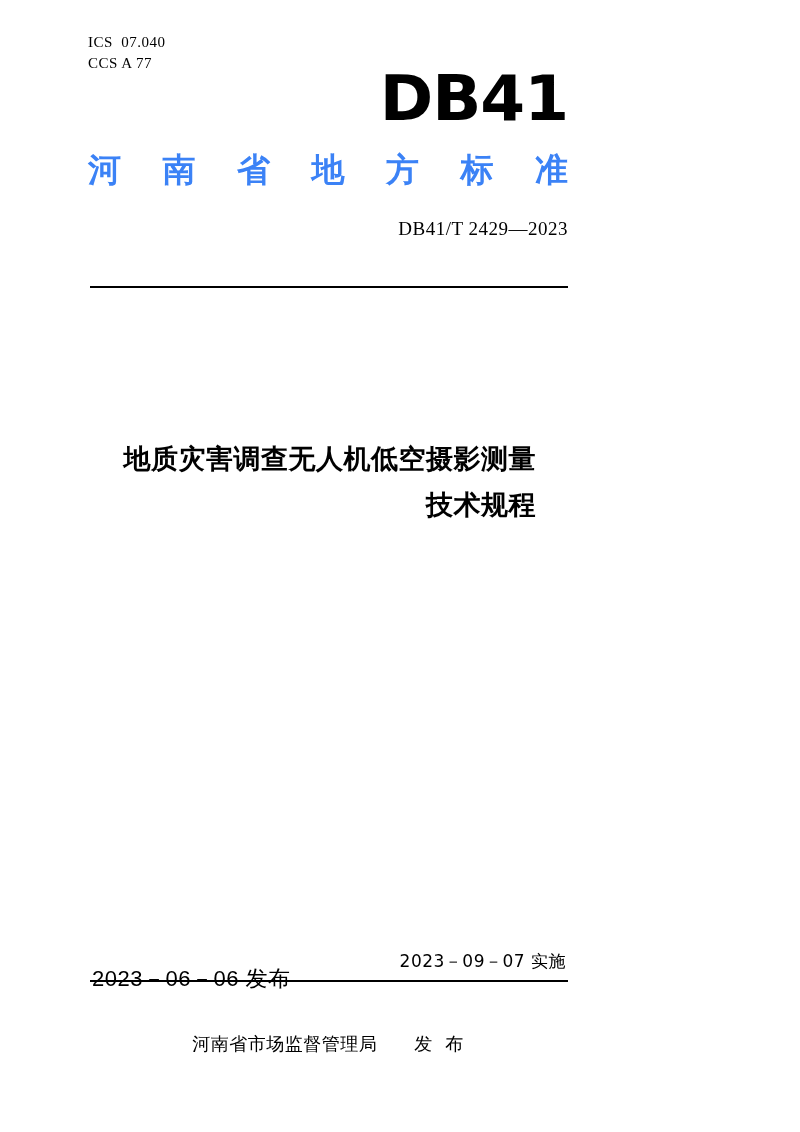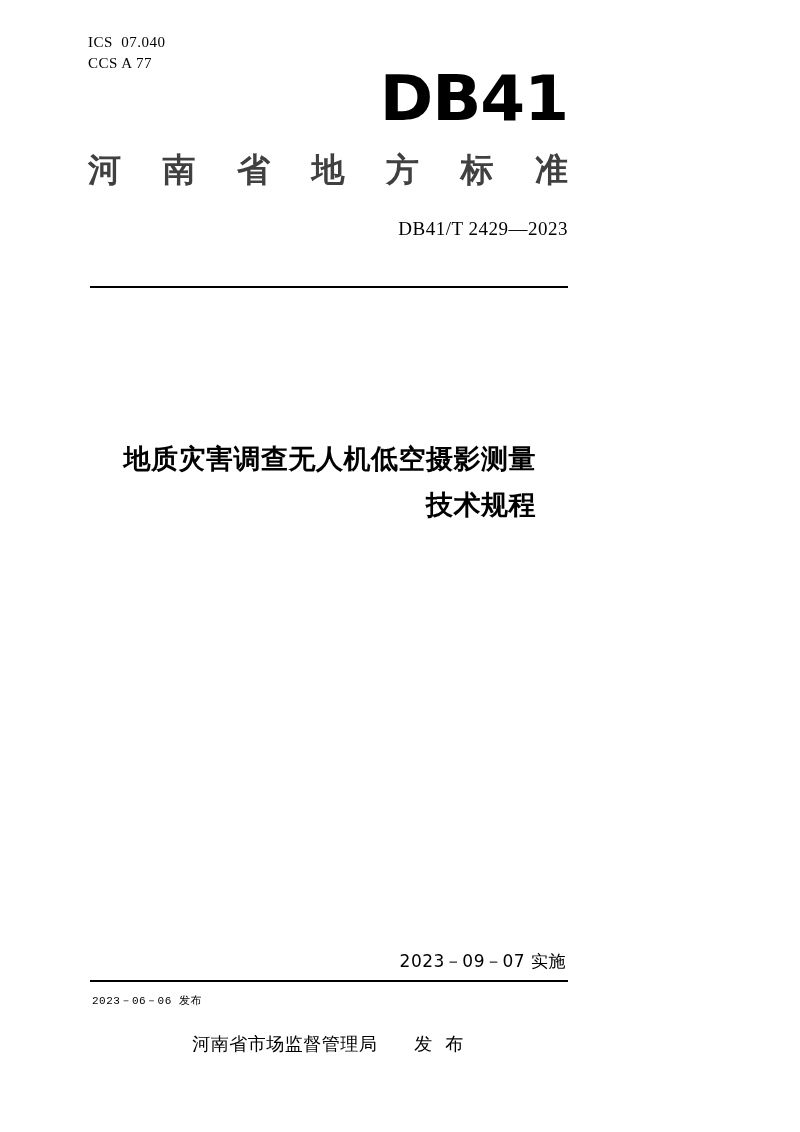--- a/index.html
+++ b/index.html
@@ -54,21 +54,21 @@
     position: absolute;
     left: 88px;
     right: 88px;
     top: 148px;
     font-family: "DejaVu Sans", sans-serif;
     font-weight: bold;
     font-size: 33px;
     text-align: justify;
     text-align-last: justify;
     letter-spacing: 0;
-    color: #404040;
+    color: #3b82f6;
   }
   
   .std-no {
     position: absolute;
     right: 88px;
     top: 218px;
     font-family: "Liberation Serif", serif;
     font-size: 19px;
     letter-spacing: 0.5px;
     white-space: pre;
@@ -92,23 +92,23 @@
     font-family: "DejaVu Sans", sans-serif;
     font-weight: bold;
     font-size: 27px;
     line-height: 46px;
     letter-spacing: 0.5px;
   }
   
   .date-left {
     position: absolute;
     left: 92px;
-    top: 993px;
-    font-family: Liberation Mono, monospace;
-    font-size: 11px;
+    top: 964px;
+    font-family: Liberation Sans, sans-serif;
+    font-size: 22px;
     letter-spacing: 0.5px;
     white-space: pre;
   }
   .date-right {
     position: absolute;
     right: 90px;
     top: 950px;
     font-family: "DejaVu Sans", sans-serif;
     font-size: 17px;
     letter-spacing: 0.5px;

